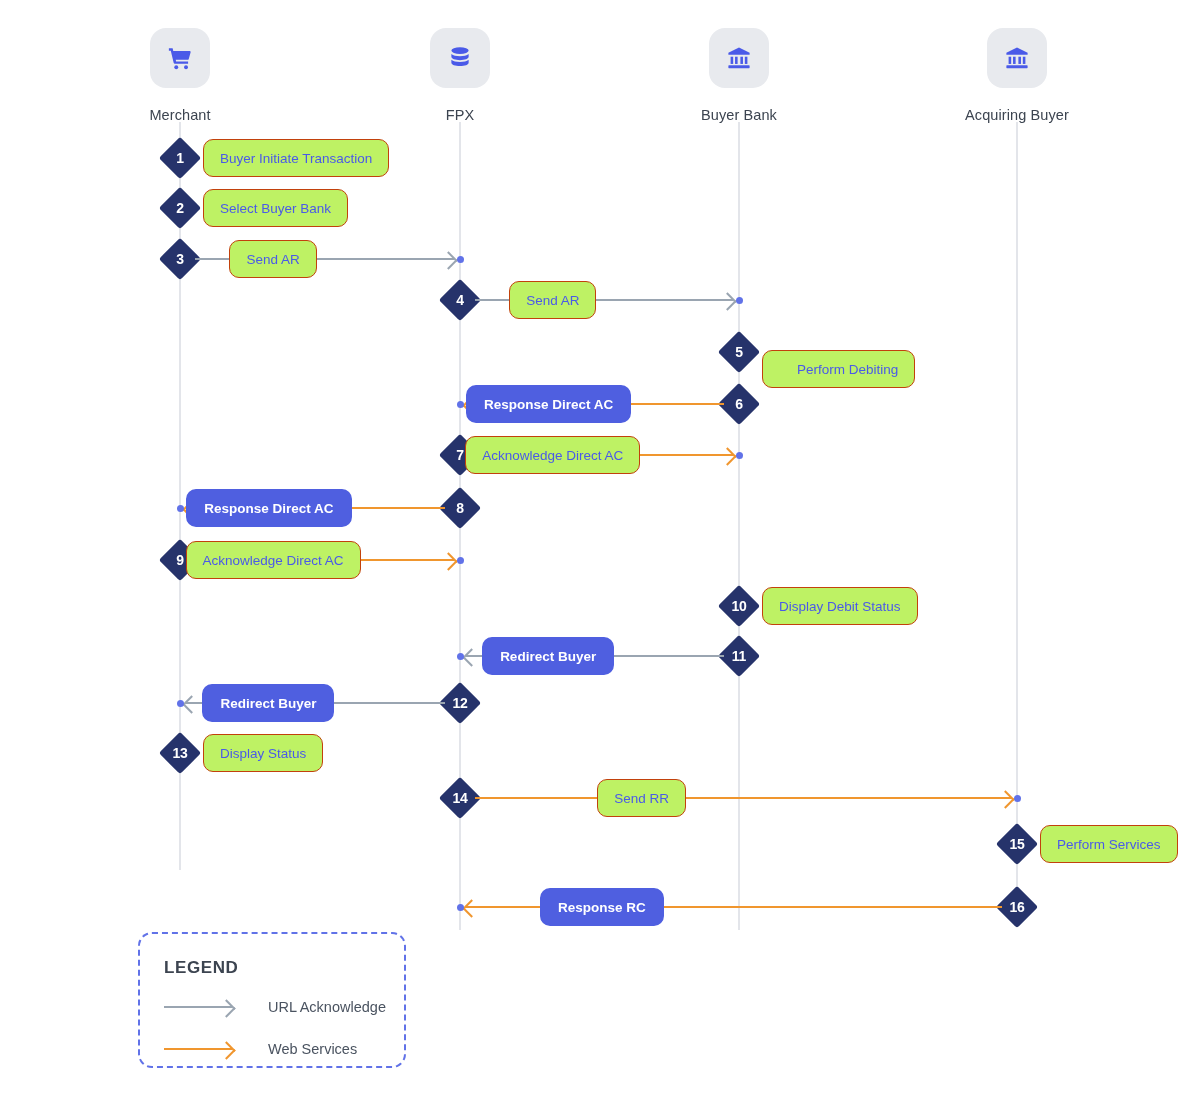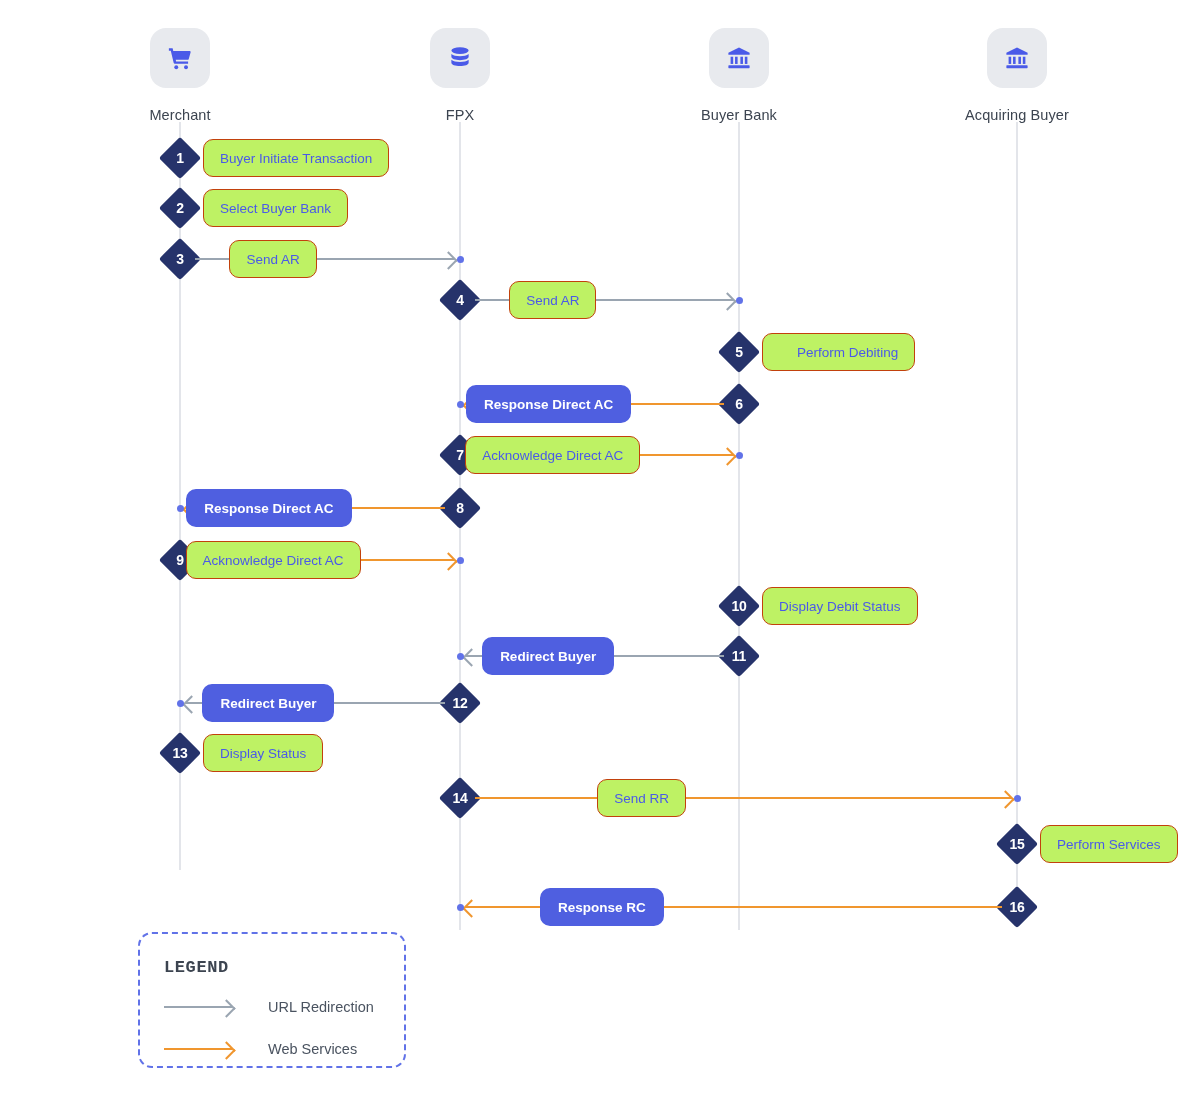--- a/index.html
+++ b/index.html
@@ -80,21 +80,20 @@
   
   #legend{
     position:absolute;
     border:2px dashed #6172e8;border-radius:14px;
     box-sizing:border-box;background:#ffffff;
   }
   .legend-title{
     position:absolute;left:24px;top:24px;
     font-size:17px;font-weight:bold;color:#3c4450;
     letter-spacing:.6px;
-    font-family:Liberation Mono, monospace;
   }
   .legend-row{position:absolute;left:24px;height:22px;}
   .legend-line{position:absolute;top:10px;left:0;width:68px;height:2px;}
   .legend-text{
     position:absolute;left:104px;top:0;
     font-size:14.5px;color:#4a5360;white-space:nowrap;line-height:22px;
   }
 </style>
 </head>
 <body>
@@ -175,21 +174,21 @@
         <span>4</span>
       </div>
       <div class="arrow grey" style="left: 475px; top: 299px; width: 258px;">
         <div class="head right"></div>
       </div>
       <div class="endpoint" style="left: 735.5px; top: 296.5px;"></div>
       <div class="pill outline" style="top: 281px; left: 509.132px;">Send AR</div>
       <div class="diamond" style="left: 724px; top: 337px;">
         <span>5</span>
       </div>
-      <div class="pill outline" style="top: 333px; left: 762px; padding-left: 34px;">Perform Debiting</div>
+      <div class="pill outline" style="top: 350px; left: 762px; padding-left: 34px;">Perform Debiting</div>
       <div class="diamond" style="left: 724px; top: 389px;">
         <span>6</span>
       </div>
       <div class="arrow orange" style="left: 466px; top: 403px; width: 258px;">
         <div class="head left"></div>
       </div>
       <div class="endpoint" style="left: 456.5px; top: 400.5px;"></div>
       <div class="pill solid" style="top: 385px; left: 465.999px;">Response Direct AC</div>
       <div class="diamond" style="left: 445px; top: 440px;">
         <span>7</span>
@@ -261,21 +260,21 @@
       <div class="pill solid" style="top: 888px; left: 540px; text-align: right;">Response RC</div>
     </div>
 
   <div id="legend" style="left: 138px; top: 932px; width: 268px; height: 136px;">
     <div class="legend-title">LEGEND</div>
     <div id="legend-items">
         <div class="legend-row" style="top: 62px;">
           <div class="legend-line" style="background: rgb(154, 165, 177);">
             <div class="head right" style="border-color: rgb(154, 165, 177);"></div>
           </div>
-          <div class="legend-text">URL Redirection</div>
+          <div class="legend-text">URL Acknowledge</div>
         </div>
         <div class="legend-row" style="top: 104px;">
           <div class="legend-line" style="background: rgb(240, 150, 46);">
             <div class="head right" style="border-color: rgb(240, 150, 46);"></div>
           </div>
           <div class="legend-text">Web Services</div>
         </div>
       </div>
   </div>
 </div>

